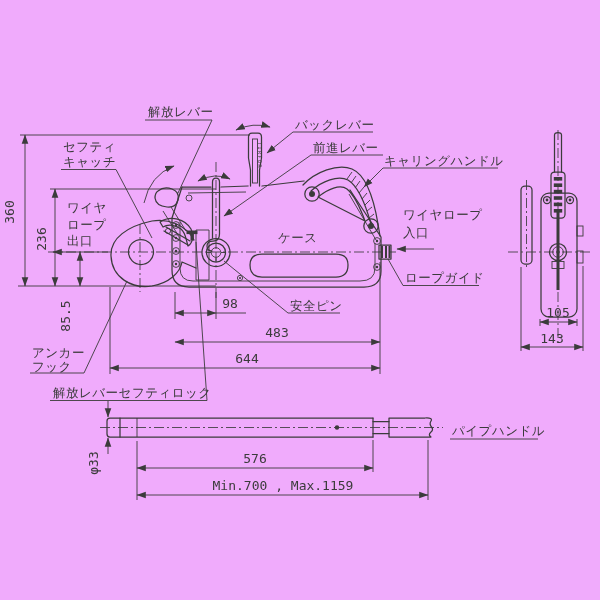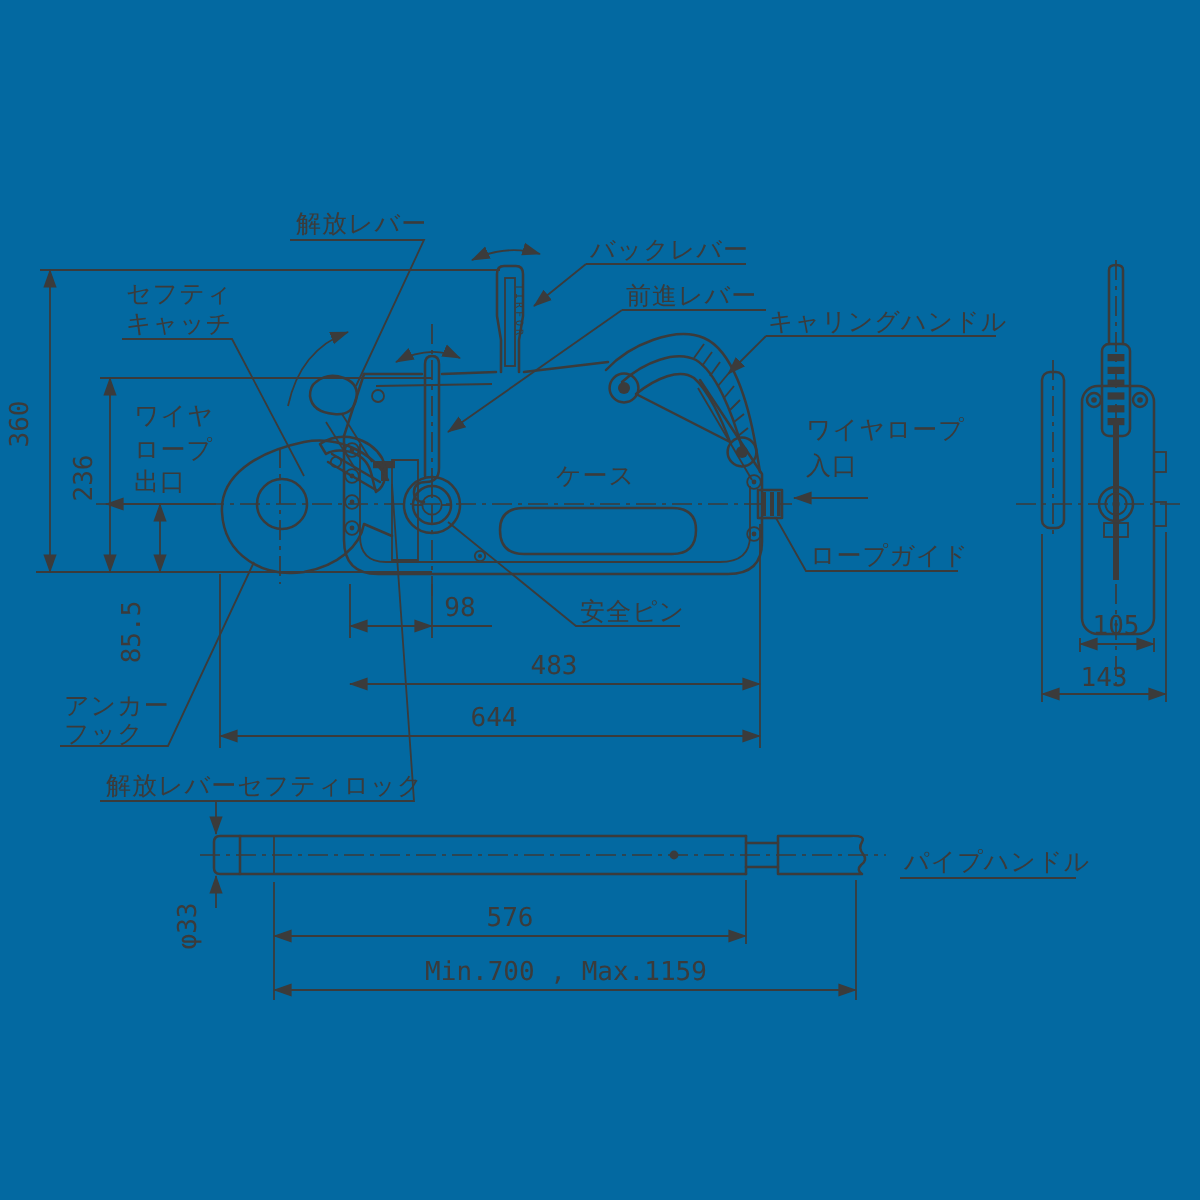--- a/index.html
+++ b/index.html
@@ -1,16 +1,16 @@
 <!DOCTYPE html>
 <html><head>
 <meta charset="utf-8">
 <style>
   html,body{margin:0;padding:0;background:#ffffff;}
-  .stage{width:600px;height:600px;background:#0369a1;position:relative;font-family:"DejaVu Sans",sans-serif;}
+  .stage{width:600px;height:600px;background:#f0abfc;position:relative;font-family:"DejaVu Sans",sans-serif;}
   svg{display:block;}
   .ln{stroke:#3b3b3b;fill:none;stroke-width:1.25;stroke-linecap:round;stroke-linejoin:round;}
   .thin{stroke:#3b3b3b;fill:none;stroke-width:0.9;stroke-linecap:butt;}
   .cl{stroke:#3b3b3b;fill:none;stroke-width:0.85;stroke-dasharray:10 3 2 3;}
   .fl{fill:#3b3b3b;stroke:none;}
   .thick{stroke:#3b3b3b;fill:none;stroke-width:3;}
   text{fill:#3b3b3b;}
   .jp{font:12.5px "DejaVu Sans",sans-serif;letter-spacing:0.5px;}
   .num{font:13px "DejaVu Sans Mono",monospace;}
   .tiny{font:5px "DejaVu Sans Mono",monospace;letter-spacing:1.5px;}

